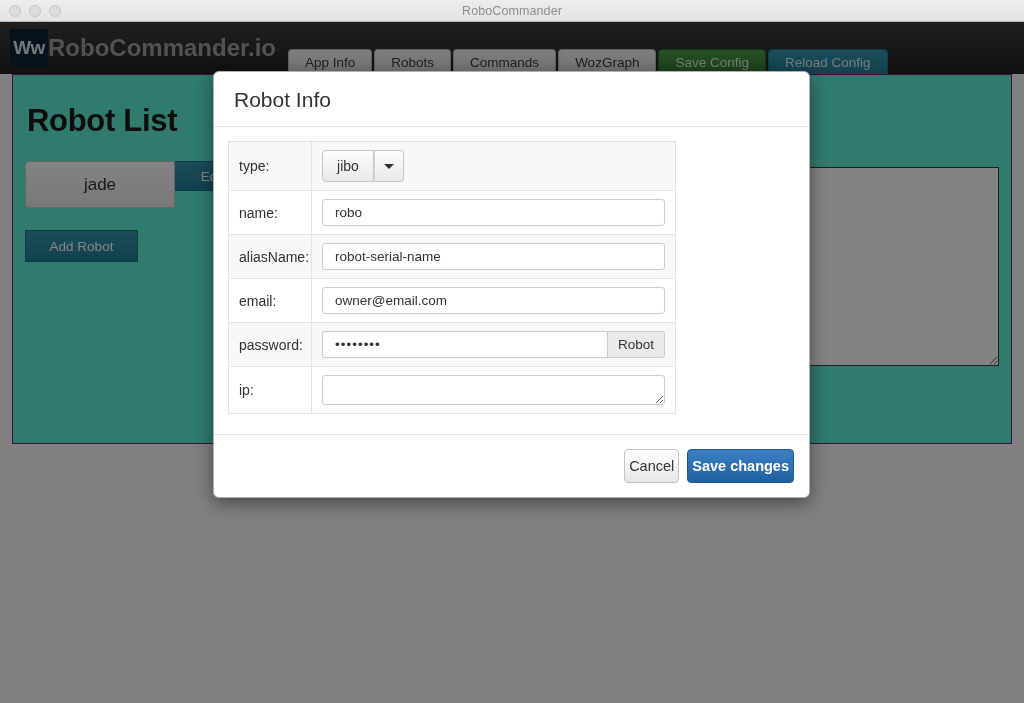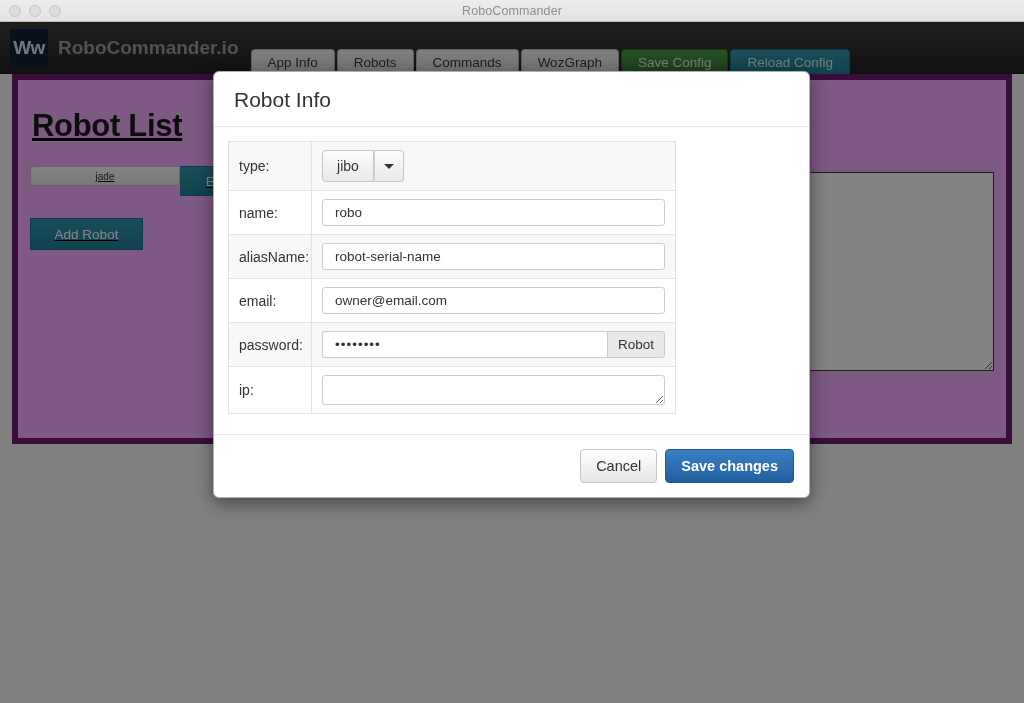--- a/index.html
+++ b/index.html
@@ -50,23 +50,23 @@
     height: 52px; padding-left: 10px;
   }
   #logo-box {
     width: 38px; height: 38px;
     background: #10243b;
     color: #dfe6ee;
     display: flex; align-items: center; justify-content: center;
     font-size: 19px; font-weight: bold; letter-spacing: -.5px;
   }
   #brand-text {
-    margin-left: 10px;
+    margin-left: 0;
     color: #9d9d9d;
-    font-size: 19px;
+    font-size: 24px;
     font-weight: bold;
   }
   #navtabs {
     display: flex; align-items: flex-start;
     margin-left: 12px; margin-top: 27px;
   }
   .navtab {
     height: 26px;
     padding: 0 16px;
     display: flex; align-items: center; justify-content: center;
@@ -88,47 +88,46 @@
     background: linear-gradient(to bottom, #3593ac 0%, #1f7f96 100%);
     border-color: #19728a;
     color: #d9edf7;
   }
 
   
   #content {
     padding: 0 12px;
   }
   #panel {
-    background: #f0abfc;
-    border: 6px solid #701a75;
+    background: #5eead4;
+    border: 1px solid #701a75;
     margin-top: 0;
     min-height: 370px;
     position: relative;
     padding: 14px 12px 20px 12px;
-    text-decoration: underline;
   }
   #page-title {
     font-size: 31px;
     font-weight: bold;
     color: #1a1a1a;
     margin: 14px 0 22px 2px;
     letter-spacing: -.3px;
   }
   #robot-row {
     display: flex; align-items: flex-start;
     gap: 0;
   }
   #robot-left { width: 620px; }
   .btn-group-row { display: flex; }
   .robot-name-btn {
-    width: 150px; height: 20px;
+    width: 150px; height: 47px;
     background: linear-gradient(to bottom, #fbfbfb 0%, #e6e6e6 100%);
     border: 1px solid #c4c4c4;
     border-radius: 4px 0 0 4px;
-    font-size: 10px; color: #333;
+    font-size: 17px; color: #333;
     display: flex; align-items: center; justify-content: center;
   }
   .robot-edit-btn {
     width: 76px; height: 30px;
     background: linear-gradient(to bottom, #3593ac 0%, #1f7f96 100%);
     border: 1px solid #19728a;
     border-left: none;
     border-radius: 0 4px 4px 0;
     font-size: 13.5px; color: #ffffff;
     display: flex; align-items: center; justify-content: center;
@@ -274,21 +273,21 @@
     display: block;
   }
   #modal-footer {
     border-top: 1px solid #e5e5e5;
     padding: 14px 15px;
     display: flex; justify-content: flex-end; gap: 8px;
   }
   .mbtn {
     font-size: 14.5px;
     border-radius: 4px;
-    padding: 0 15px;
+    padding: 0 4px;
     height: 34px;
     display: flex; align-items: center; justify-content: center;
     font-family: "Liberation Sans", sans-serif;
   }
   .mbtn.default {
     background: linear-gradient(to bottom, #ffffff 0%, #e6e6e6 100%);
     border: 1px solid #c4c4c4;
     color: #333;
   }
   .mbtn.primary {

